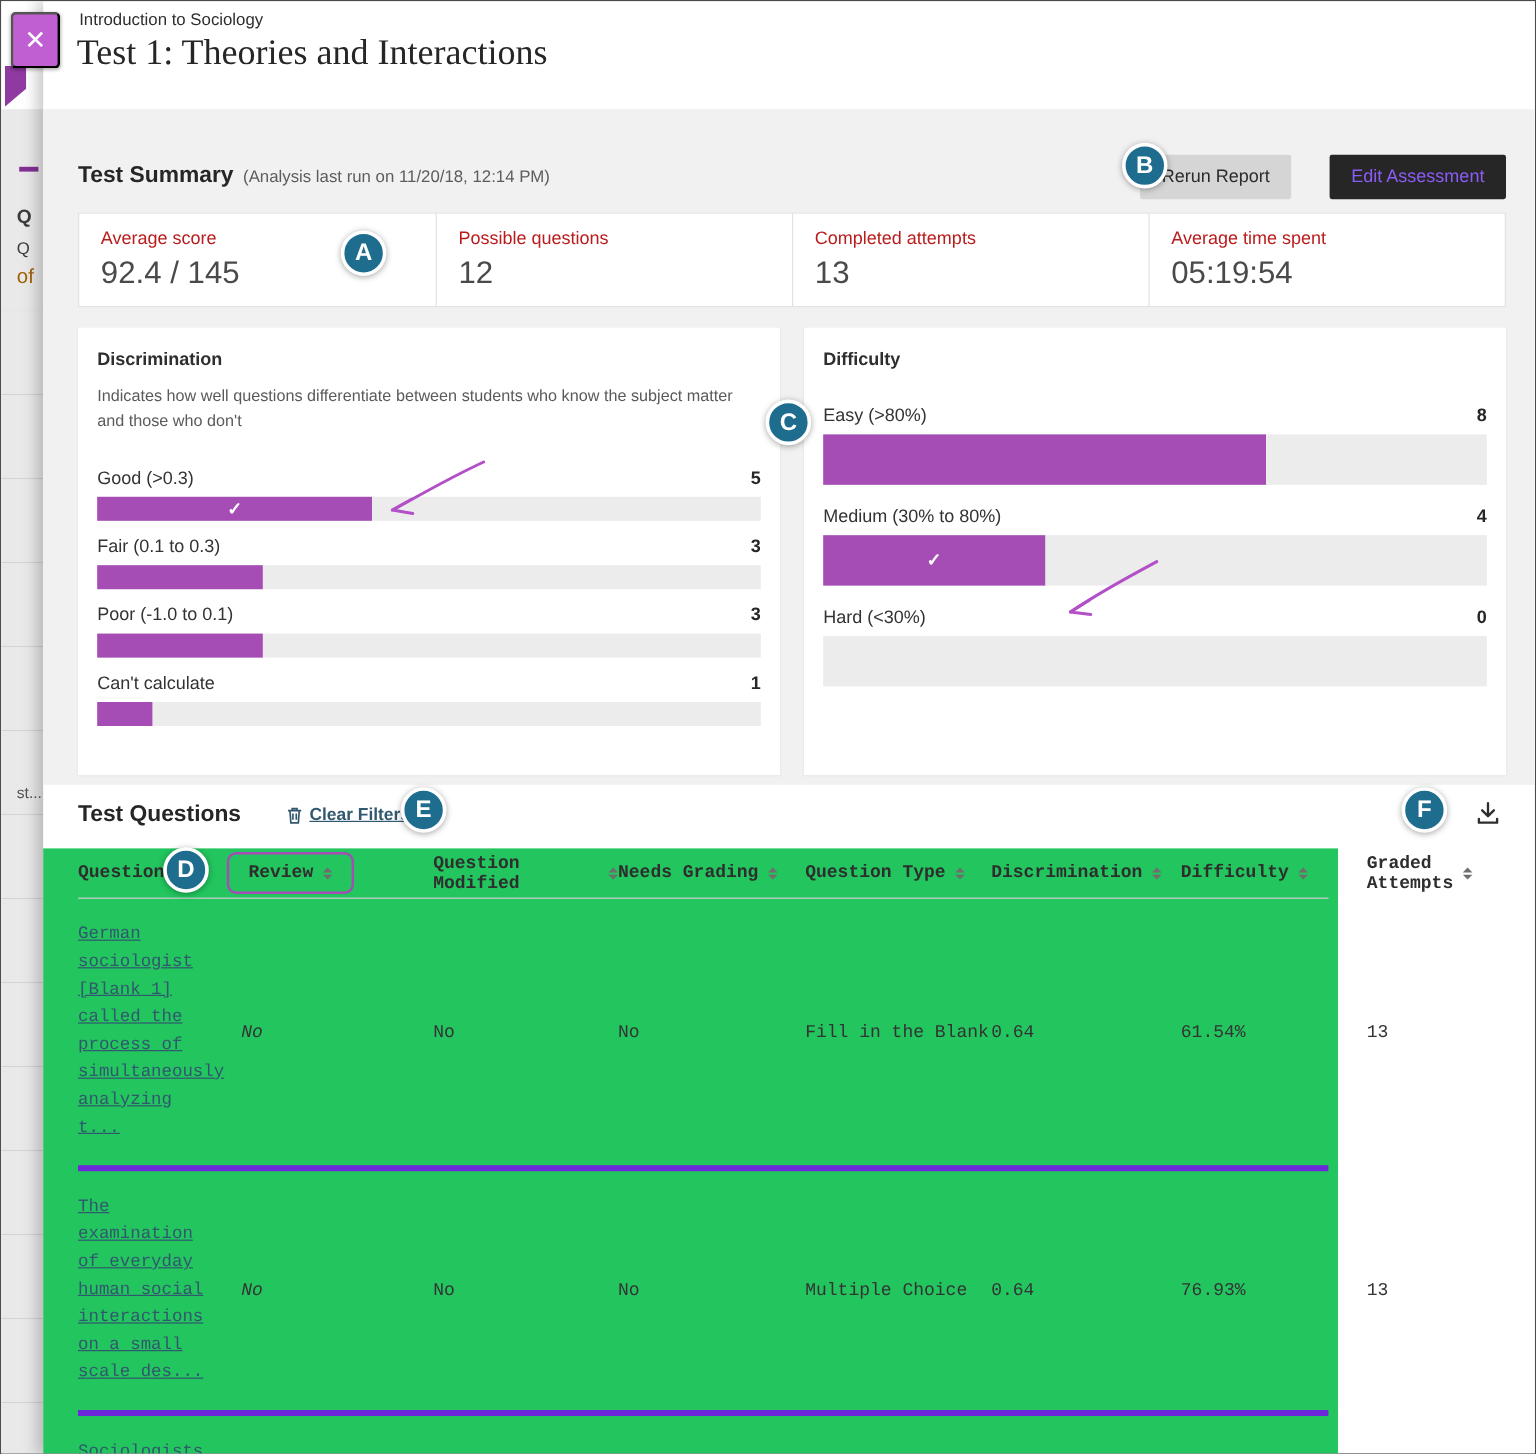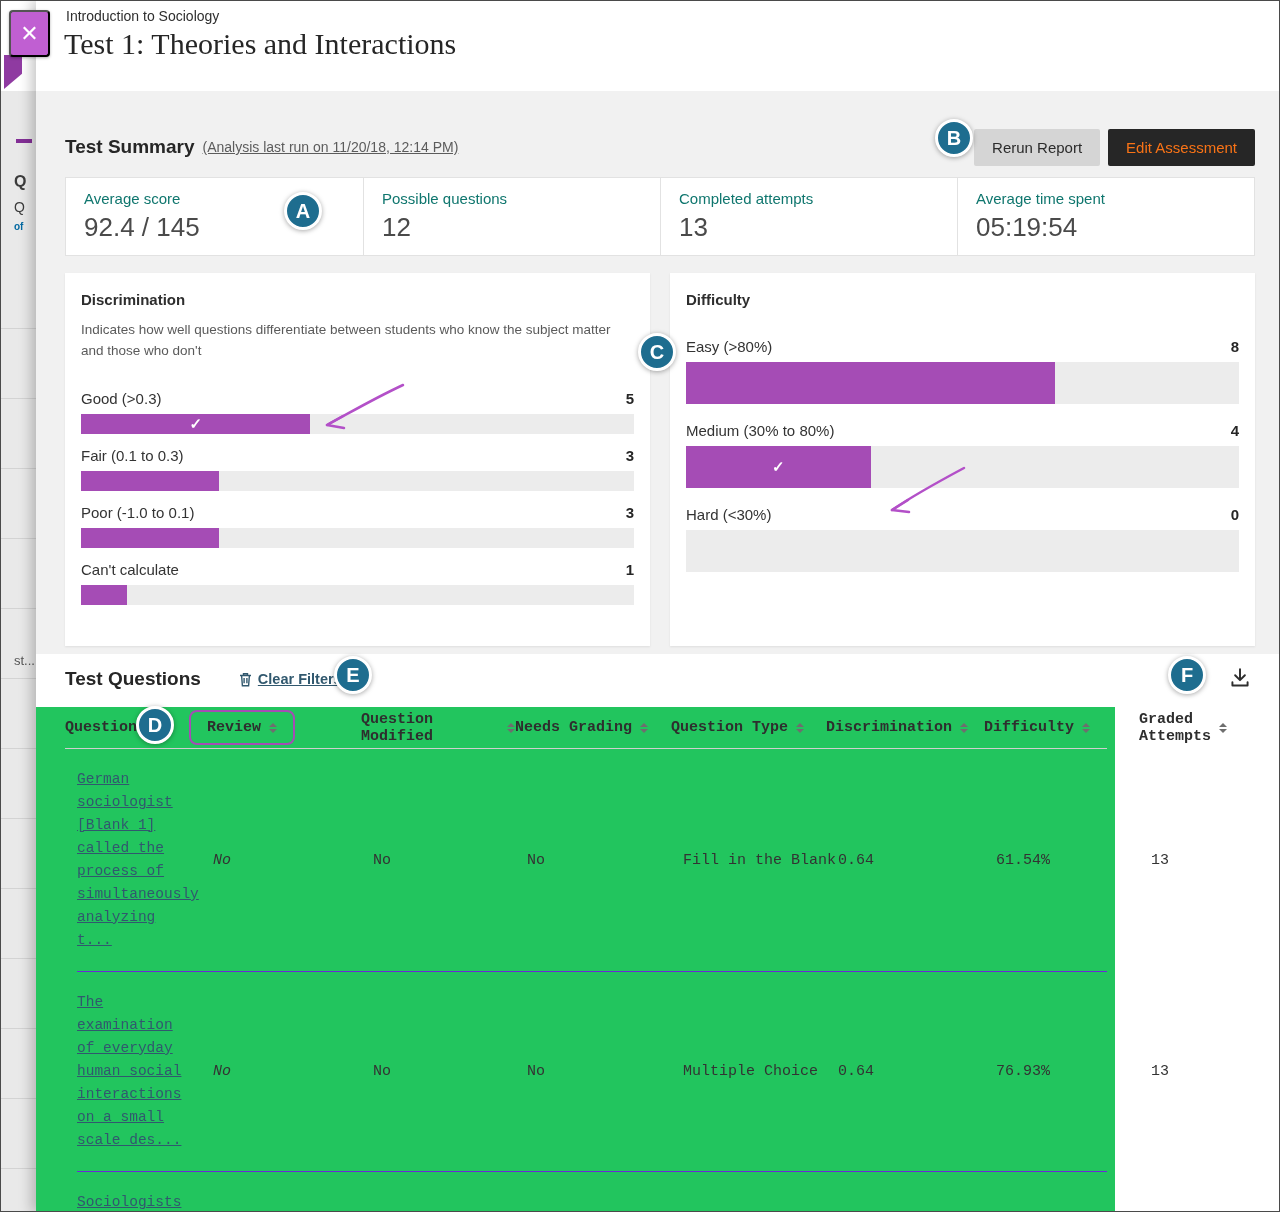--- a/index.html
+++ b/index.html
@@ -26,32 +26,32 @@
   
   .close-tab { position:absolute; left:8px; top:9px; width:41px; height:47px; background:#c05fd2; border-radius:4px;
                display:flex; align-items:center; justify-content:center; color:#fff; font-size:22px; z-index:40;
                box-shadow:0 1px 3px rgba(0,0,0,.3); cursor:pointer; }
   .close-fold { position:absolute; left:3px; top:54px; width:18px; height:34px; background:#8f3aa1;
                 clip-path:polygon(0 0,100% 0,100% 55%,0 100%); z-index:39; }
 
   
   .summary-row { position:absolute; left:64px; top:124px; width:1190px; height:44px; display:flex; align-items:center; z-index:3; }
   .h2 { font-size:19px; font-weight:700; color:#262626; }
-  .analysis-note { font-size:14px; color:#5c5c5c; margin-left:8px;text-decoration:underline; }
+  .analysis-note { font-size:14px; color:#5c5c5c; margin-left:8px; }
   .btn { height:37px; display:inline-flex; align-items:center; padding:0 18px; font-size:15px; border:none;
          border-radius:2px; cursor:pointer; font-family:"Liberation Sans", sans-serif; }
   .btn-rerun { background:#d5d5d5; color:#2b2b2b; margin-left:auto; margin-right:8px; }
-  .btn-edit { background:#262626; color:#f97316; }
+  .btn-edit { background:#262626; color:#8b5cf6;margin-left:24px; }
 
   
   .stats { position:absolute; left:64px; top:176px; width:1190px; height:79px; background:#fff;
            border:1px solid #e2e2e2; display:grid; grid-template-columns:repeat(4,1fr); z-index:3; }
   .stat { padding:12px 18px; border-left:1px solid #e2e2e2; }
   .stat:first-child { border-left:none; }
-  .stat-label { font-size:15px; color:#0f766e; }
+  .stat-label { font-size:15px; color:#b91c1c; }
   .stat-value { font-size:26px; color:#4a4a4a; margin-top:5px; }
 
   
   .card { position:absolute; top:272px; width:585px; height:373px; background:#fff;
           box-shadow:0 1px 2px rgba(0,0,0,.08); padding:18px 16px 0 16px; z-index:3; }
   .card-disc { left:64px; }
   .card-diff { left:669px; }
   .card-title { font-size:15px; font-weight:700; color:#2e2e2e; }
   .card-desc { font-size:13.5px; color:#5a5a5a; line-height:1.55; margin-top:12px; }
   .bars { margin-top:28px; }
@@ -74,21 +74,21 @@
   
   .tq-table { position:absolute; left:35px; top:706px; width:1079px; padding:0 8px 0 29px; z-index:3; background:#22c55e;font-family:Liberation Mono, monospace; }
   .thead, .trow { display:grid; grid-template-columns:136px 160px 154px 156px 155px 158px 155px minmax(0,1fr); }
   .thead { height:42px; align-items:center; border-bottom:1px solid #cfcfcf; }
   .th { display:flex; align-items:center; font-size:15px; font-weight:700; color:#2e2e2e; cursor:pointer; }
   .sort { display:inline-flex; flex-direction:column; row-gap:2px; margin-left:8px; }
   .sort::before { content:""; width:0; height:0; border-left:4px solid transparent; border-right:4px solid transparent; border-bottom:4px solid #6e6e6e; }
   .sort::after  { content:""; width:0; height:0; border-left:4px solid transparent; border-right:4px solid transparent; border-top:4px solid #6e6e6e; }
   .review-box { display:inline-flex; align-items:center; border:2.5px solid #a54cb5; border-radius:8px;
                 padding:7px 16px; margin-left:-12px; }
-  .trow { align-items:center; border-bottom:1px solid #6d28d9; font-size:15px; color:#333;margin-left:12px; }
+  .trow { align-items:center; border-bottom:5px solid #6d28d9; font-size:15px; color:#333; }
   .qcell { padding:19px 22px 19px 0; }
   .qlink { color:#31586e; text-decoration:underline; font-size:14.5px; line-height:23px; }
   .em { font-style:italic; }
 
   
   .abadge { position:absolute; width:38px; height:38px; border-radius:50%; background:#1e6d8f; border:3px solid #fff;
             box-shadow:0 1px 5px rgba(0,0,0,.35); color:#fff; display:flex; align-items:center; justify-content:center;
             font-size:20px; font-weight:700; z-index:50; }
   .arrows { position:absolute; left:0; top:0; width:1280px; height:1212px; z-index:45; pointer-events:none; }
 </style>
@@ -96,21 +96,21 @@
 <body>
 
 <div class="screen">
 
   <div class="sliver">
     <div class="sliver-gray"></div>
     <div class="sliver-rows"></div>
     <div class="sliver-dash"></div>
     <span class="sliver-frag" style="top:172px; font-size:16px; font-weight:700;">Q</span>
     <span class="sliver-frag" style="top:198px; font-size:14px;">Q</span>
-    <span class="sliver-frag" style="top:220px; font-size:10px; color:#0369a1;font-weight:bold;">of</span>
+    <span class="sliver-frag" style="top:220px; font-size:17px; color:#a16207;">of</span>
     <span class="sliver-frag" style="top:652px; font-size:13px; color:#555;">st...</span>
   </div>
 
   <div class="panel"></div>
   <div class="gray-band"></div>
 
   <div class="close-fold"></div>
   <button class="close-tab">
     <span>✕</span>
   </button>

